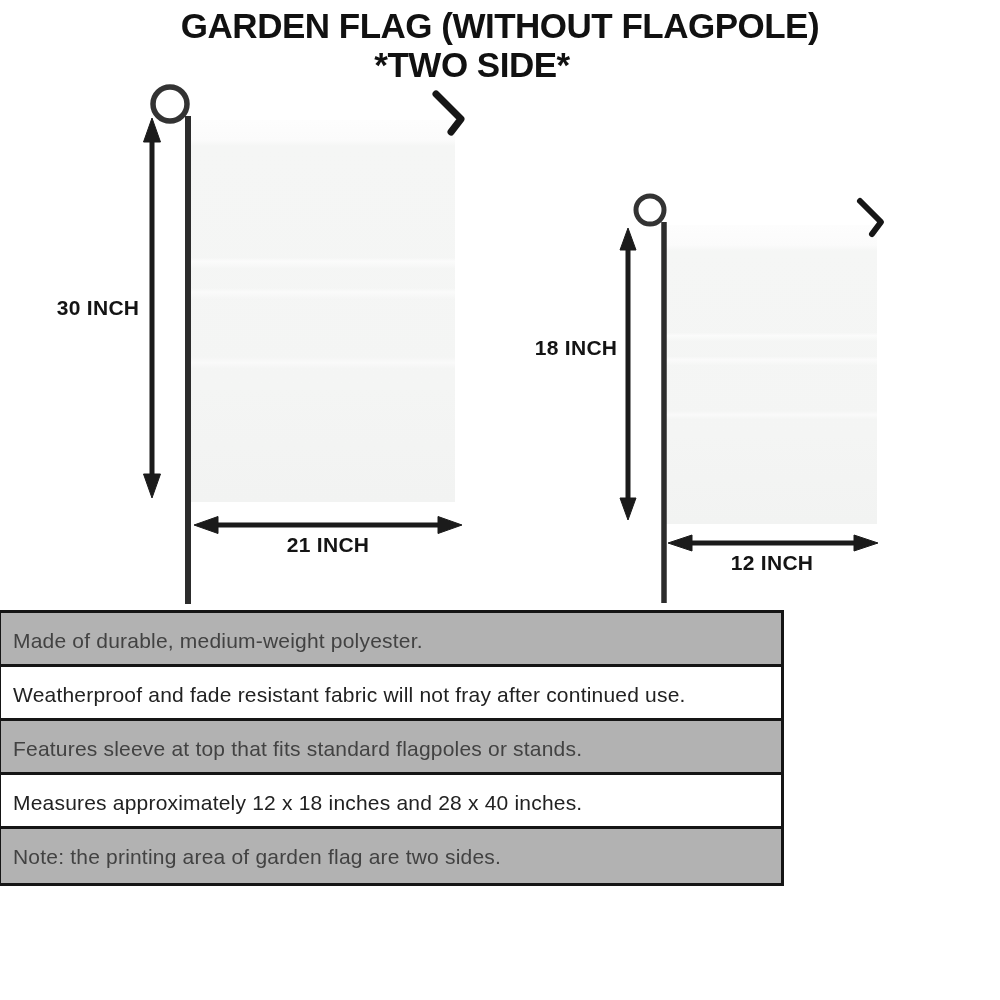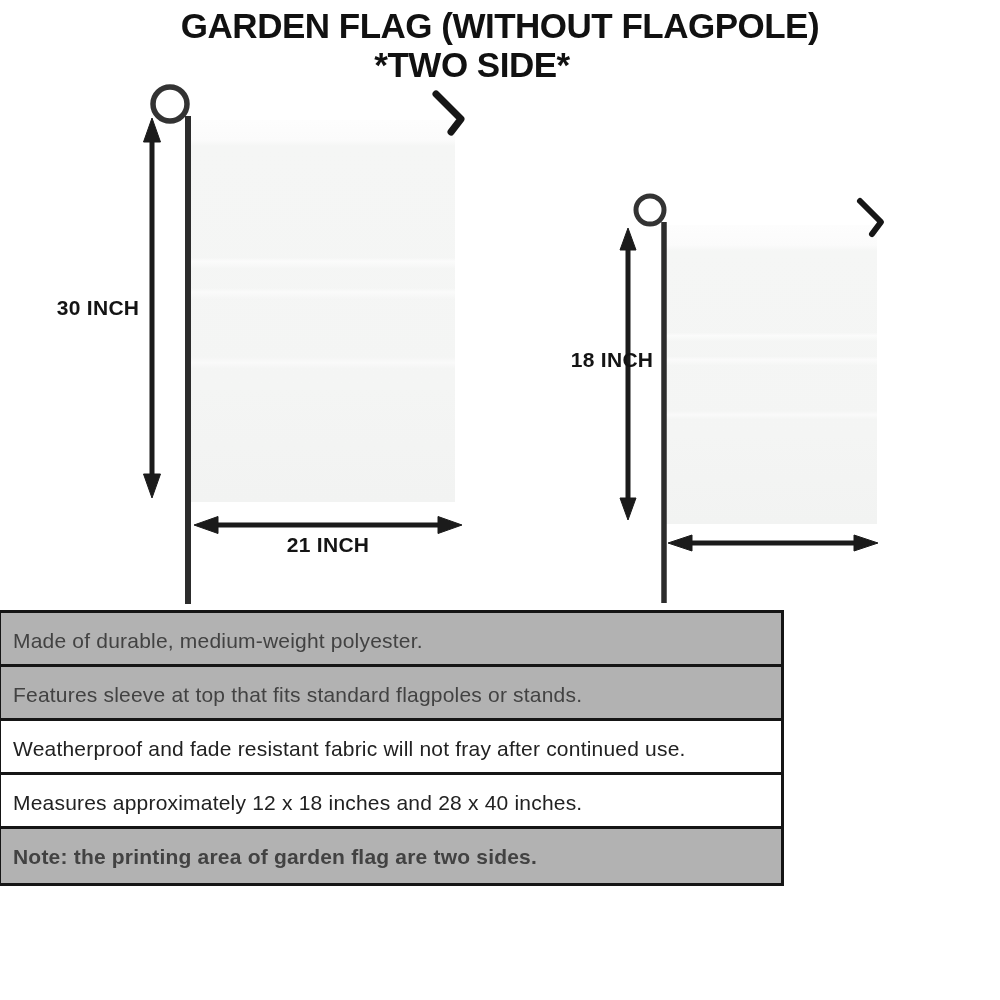--- a/index.html
+++ b/index.html
@@ -28,33 +28,33 @@
   .flag-small{left:664px;top:225px;width:213px;height:299px;}
   
   .strokes{position:absolute;left:0;top:0;width:1000px;height:1000px;pointer-events:none;}
   
   .dim{
     position:absolute;font-size:21px;font-weight:700;color:#141414;
     letter-spacing:0.3px;text-align:center;white-space:nowrap;
   }
   .dim-40{left:54px;top:296px;width:88px;}
   .dim-28{left:194px;top:533px;width:268px;}
-  .dim-18{left:532px;top:348px;width:88px;margin-left:36px;}
+  .dim-18{left:532px;top:336px;width:88px;}
   .dim-12{left:666px;top:551px;width:212px;}
   
   .features{
     position:absolute;left:-2px;top:610px;width:780px;
     border:3px solid #151515;background:#ffffff;
   }
   .frow{
     height:54px;border-bottom:3px solid #151515;
     box-sizing:border-box;padding:16px 10px 0 12px;
     font-size:21px;letter-spacing:0.2px;color:#222;background:#ffffff;
   }
-  .frow:last-child{border-bottom:none;font-weight:bold;}
+  .frow:last-child{border-bottom:none;}
   .frow.shaded{background:#b2b2b2;color:#424242;}
 </style>
 </head>
 <body>
 
 <div class="canvas">
 
   <div class="title-block">
     <div class="title-line">GARDEN FLAG (WITHOUT FLAGPOLE)</div>
     <div class="title-line l2">*TWO SIDE*</div>
@@ -94,30 +94,31 @@
     <g fill="#1b1b1b" stroke="#1b1b1b">
       <line x1="688" y1="543" x2="858" y2="543" stroke-width="5"></line>
       <polygon points="668,543 692,535 692,551" stroke-width="1"></polygon>
       <polygon points="878,543 854,535 854,551" stroke-width="1"></polygon>
     </g>
   </svg>
 
   <div class="dim dim-40">30 INCH</div>
   <div class="dim dim-28">21 INCH</div>
   <div class="dim dim-18">18 INCH</div>
+  <div class="dim dim-12">12 INCH</div>
 
   <div class="features">
     <div class="frow shaded">
       <span>Made of durable, medium-weight polyester.</span>
     </div>
+    <div class="frow">
+      <span>Weatherproof and fade resistant fabric will not fray after continued use.</span>
+    </div>
     <div class="frow shaded">
       <span>Features sleeve at top that fits standard flagpoles or stands.</span>
-    </div>
-    <div class="frow">
-      <span>Weatherproof and fade resistant fabric will not fray after continued use.</span>
     </div>
     <div class="frow">
       <span>Measures approximately 12 x 18 inches and 28 x 40 inches.</span>
     </div>
     <div class="frow shaded">
       <span>Note: the printing area of garden flag are two sides.</span>
     </div>
   </div>
 
 </div>

